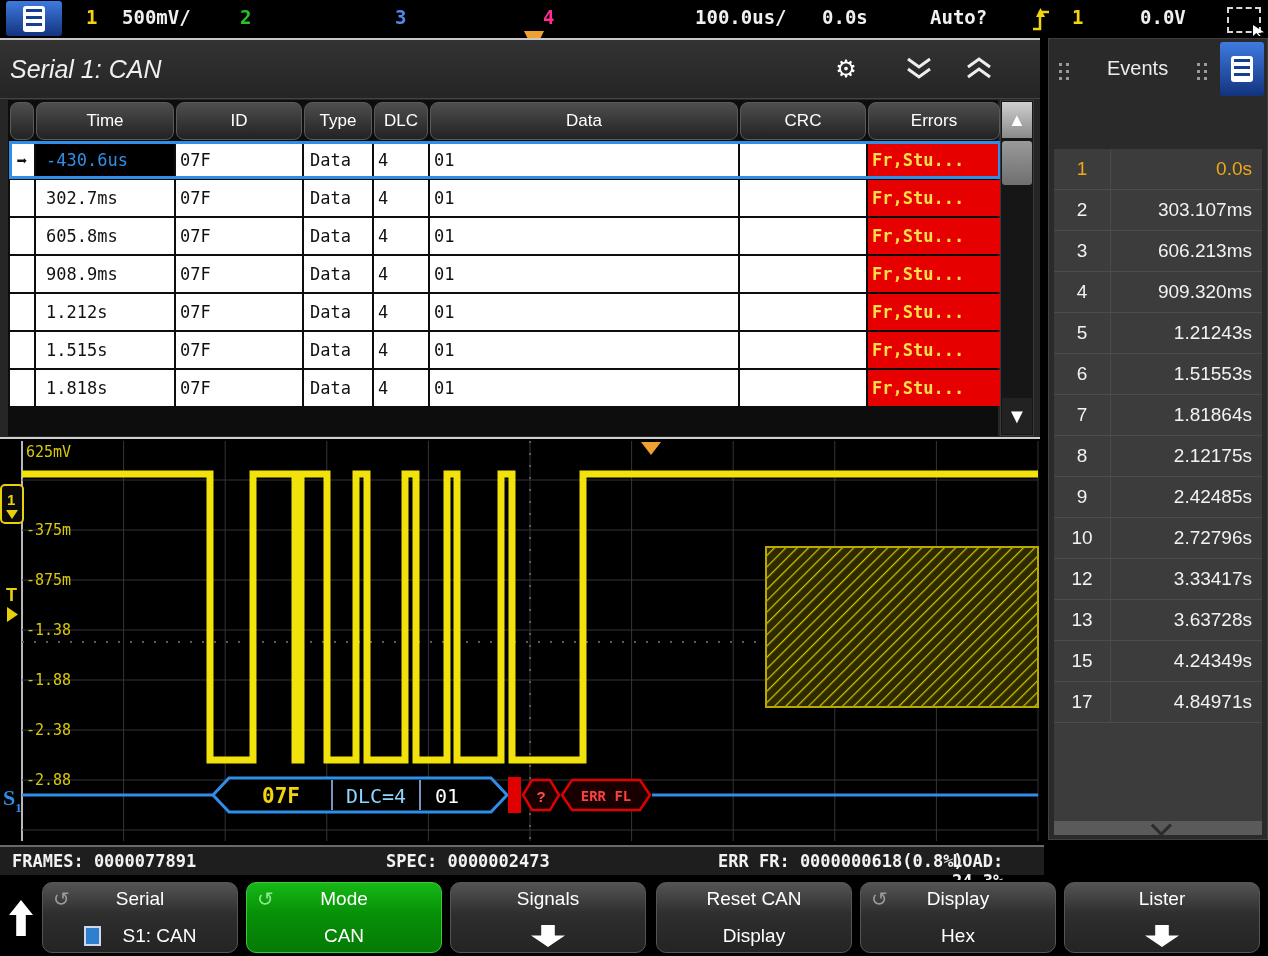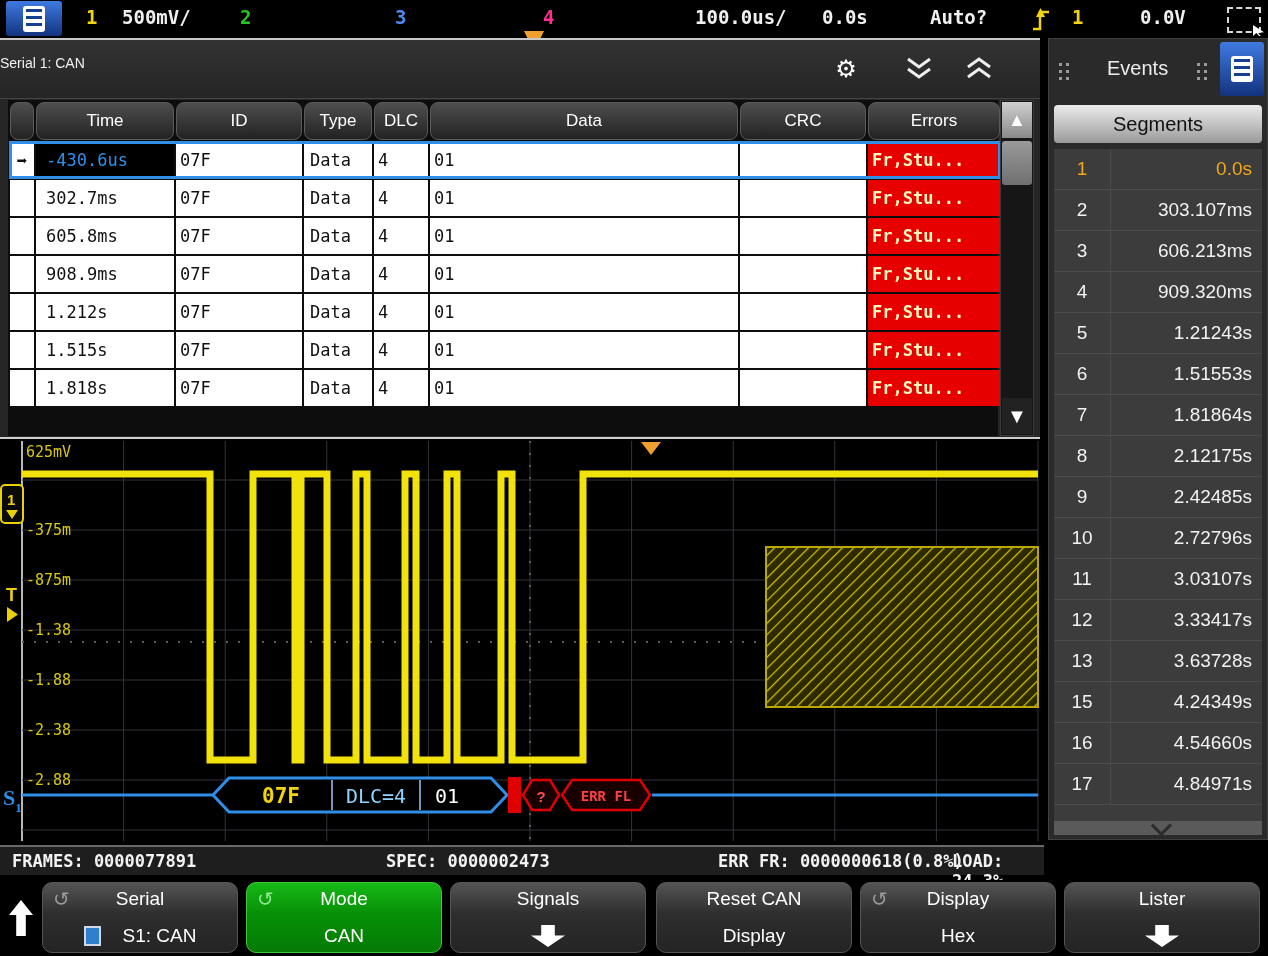--- a/index.html
+++ b/index.html
@@ -16,34 +16,34 @@
   #slope-icon{position:absolute;left:1030px;top:5px;}
   #dash-icon{position:absolute;left:1227px;top:7px;width:30px;height:22px;border:2px dashed #d8d8d8;}
   #dash-icon .cur{position:absolute;right:-5px;bottom:-5px;width:11px;height:11px;background:#fff;
       clip-path:polygon(0 0,100% 65%,45% 70%,70% 100%,55% 100%,30% 72%,0 100%);}
 
   
   #lister{position:absolute;left:0;top:38px;width:1040px;height:399px;background:#262626;
       border-top:2px solid #c8c8c8;box-sizing:border-box;}
   #lister-titlebar{position:absolute;left:0;top:0;width:100%;height:58px;background:linear-gradient(#333,#252525);
       border-bottom:1px solid #444;}
-  #lister-title{position:absolute;left:0;top:15px;font-size:14px;color:#f0f0f0;}
+  #lister-title{position:absolute;left:10px;top:15px;font-size:25px;color:#f0f0f0;font-style:italic;}
   .win-icon{position:absolute;top:12px;width:52px;height:34px;display:flex;align-items:center;justify-content:center;cursor:pointer;}
   #gear-btn{left:820px;font-size:24px;color:#fff;}
   #chev-dn-btn{left:893px;} #chev-up-btn{left:953px;}
   #lister-table-wrap{position:absolute;left:8px;top:60px;width:990px;height:336px;background:#0d0d0d;}
   table{border-collapse:separate;border-spacing:2px 2px;table-layout:fixed;width:990px;}
   th{background:linear-gradient(#4e4e4e,#222);color:#fff;font-weight:normal;font-size:17px;height:34px;
      border:1px solid #5a5a5a;border-radius:8px;}
   td{background:#fff;color:#111;font-family:"DejaVu Sans Mono",monospace;font-size:17px;height:36px;
      padding:0 4px;overflow:hidden;white-space:nowrap;}
   td.c0{text-align:center;padding:0;font-size:18px;}
   td.c1{text-align:left;padding-left:10px;}
   td.c3{padding-left:6px;}
-  td.err{background:#e60000;color:#fef9c3;font-weight:bold;}
+  td.err{background:#e60000;color:#fde047;font-weight:bold;}
   tr.sel{outline:3px solid #2f8fe8;outline-offset:-2px;}
   tr.sel td.seltime{background:#000;color:#2f8fe8;}
   
   #lst-scroll{position:absolute;left:1000px;top:60px;width:34px;height:336px;background:#161616;border:1px solid #3a3a3a;box-sizing:border-box;}
   #lst-up{position:absolute;left:1px;top:1px;width:30px;height:36px;background:linear-gradient(#cfcfcf,#8a8a8a);
       color:#fff;text-align:center;font-size:18px;line-height:36px;cursor:pointer;}
   #lst-thumb{position:absolute;left:1px;top:40px;width:30px;height:44px;background:linear-gradient(#9a9a9a,#6f6f6f);border-radius:3px;cursor:pointer;}
   #lst-dn{position:absolute;left:1px;bottom:1px;width:30px;height:36px;background:#222;color:#fff;
       text-align:center;font-size:20px;line-height:36px;cursor:pointer;}
 
@@ -254,21 +254,20 @@
   <div id="events-header">
     <div class="grip" id="grip-l"></div>
     <span id="events-title">Events</span>
     <div class="grip" id="grip-r"></div>
     <div id="events-menu-btn">
       <div class="menu-glyph">
           <div class="lines"></div>
         </div>
     </div>
   </div>
-  <div id="segments-btn">Segments</div>
   <div id="seg-list">
       <div class="seg-row hot">
         <span class="n">1</span>
         <span class="t">0.0s</span>
       </div>
       <div class="seg-row">
         <span class="n">2</span>
         <span class="t">303.107ms</span>
       </div>
       <div class="seg-row">
@@ -297,38 +296,30 @@
       </div>
       <div class="seg-row">
         <span class="n">9</span>
         <span class="t">2.42485s</span>
       </div>
       <div class="seg-row">
         <span class="n">10</span>
         <span class="t">2.72796s</span>
       </div>
       <div class="seg-row">
-        <span class="n">11</span>
-        <span class="t">3.03107s</span>
-      </div>
-      <div class="seg-row">
         <span class="n">12</span>
         <span class="t">3.33417s</span>
       </div>
       <div class="seg-row">
         <span class="n">13</span>
         <span class="t">3.63728s</span>
       </div>
       <div class="seg-row">
         <span class="n">15</span>
         <span class="t">4.24349s</span>
-      </div>
-      <div class="seg-row">
-        <span class="n">16</span>
-        <span class="t">4.54660s</span>
       </div>
       <div class="seg-row">
         <span class="n">17</span>
         <span class="t">4.84971s</span>
       </div>
     </div>
   <div id="seg-more">
       <div class="chv"></div>
     </div>
 </div>

